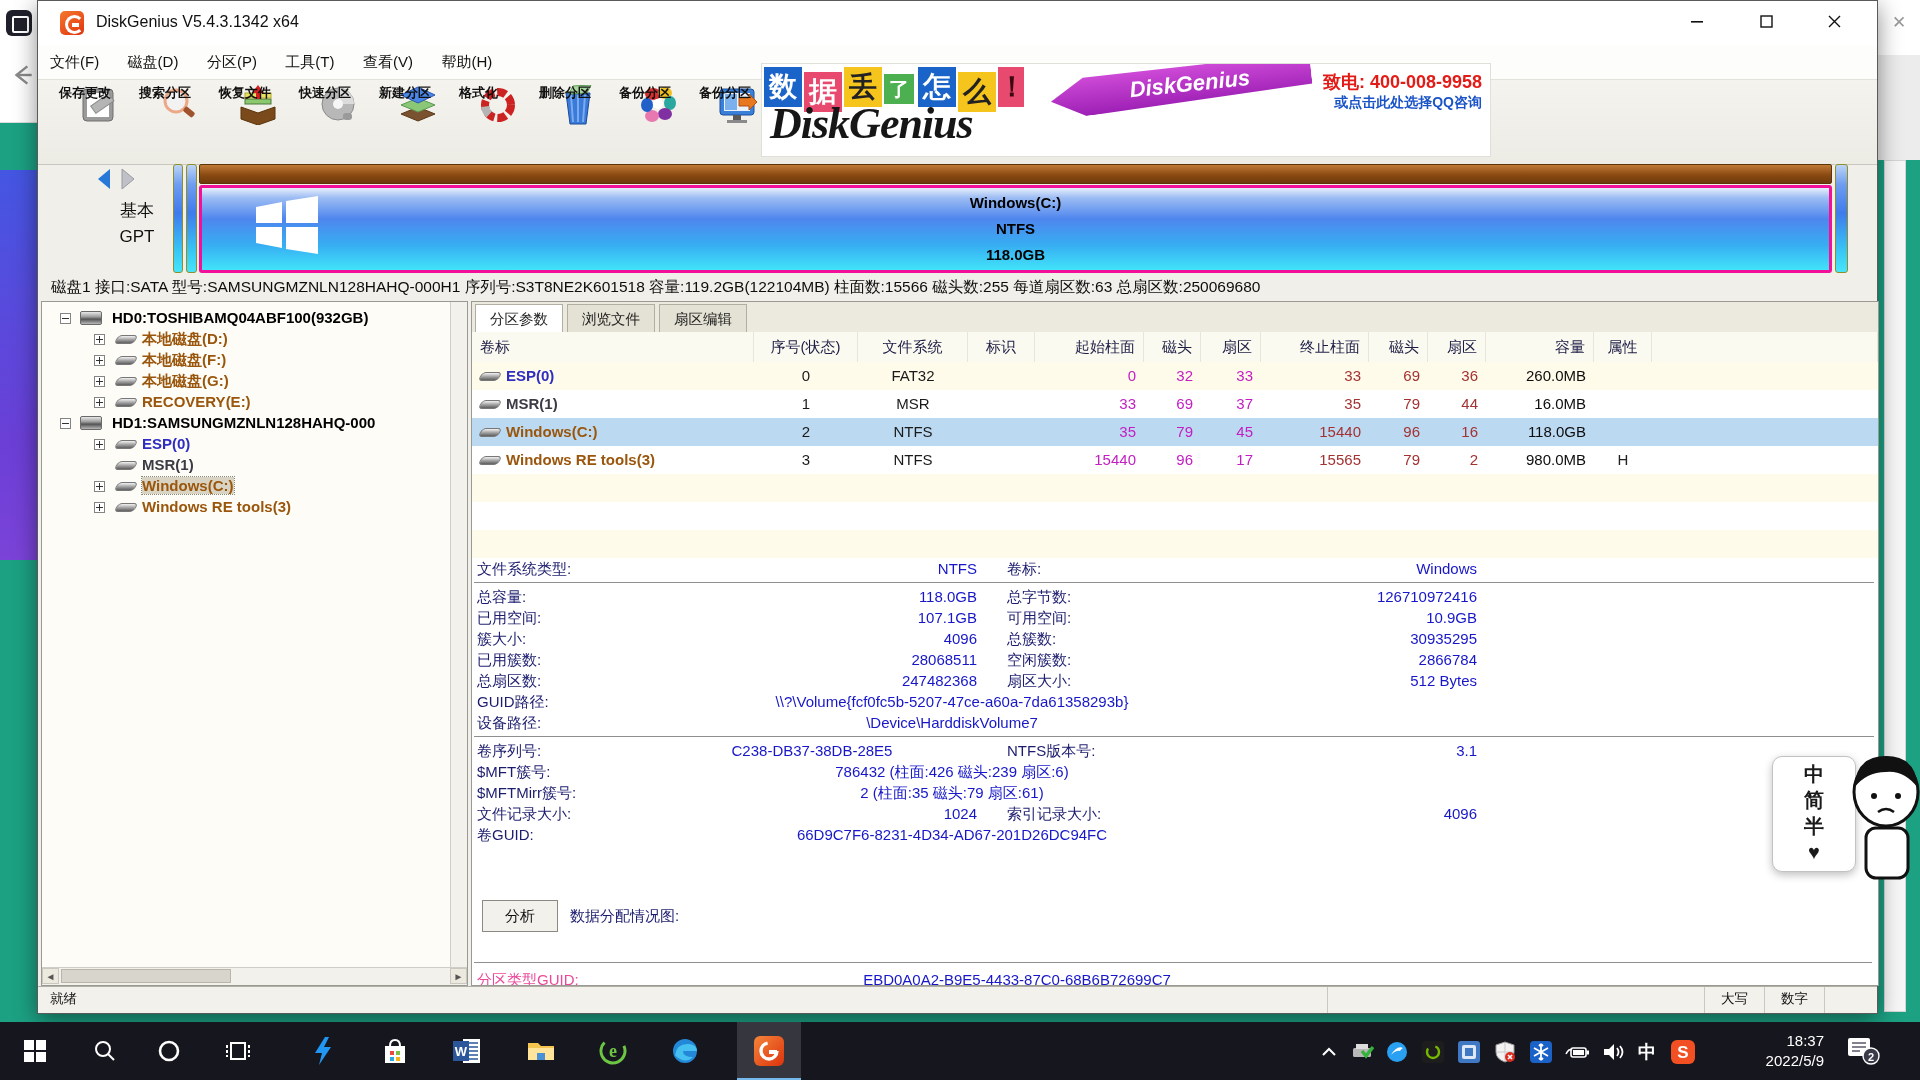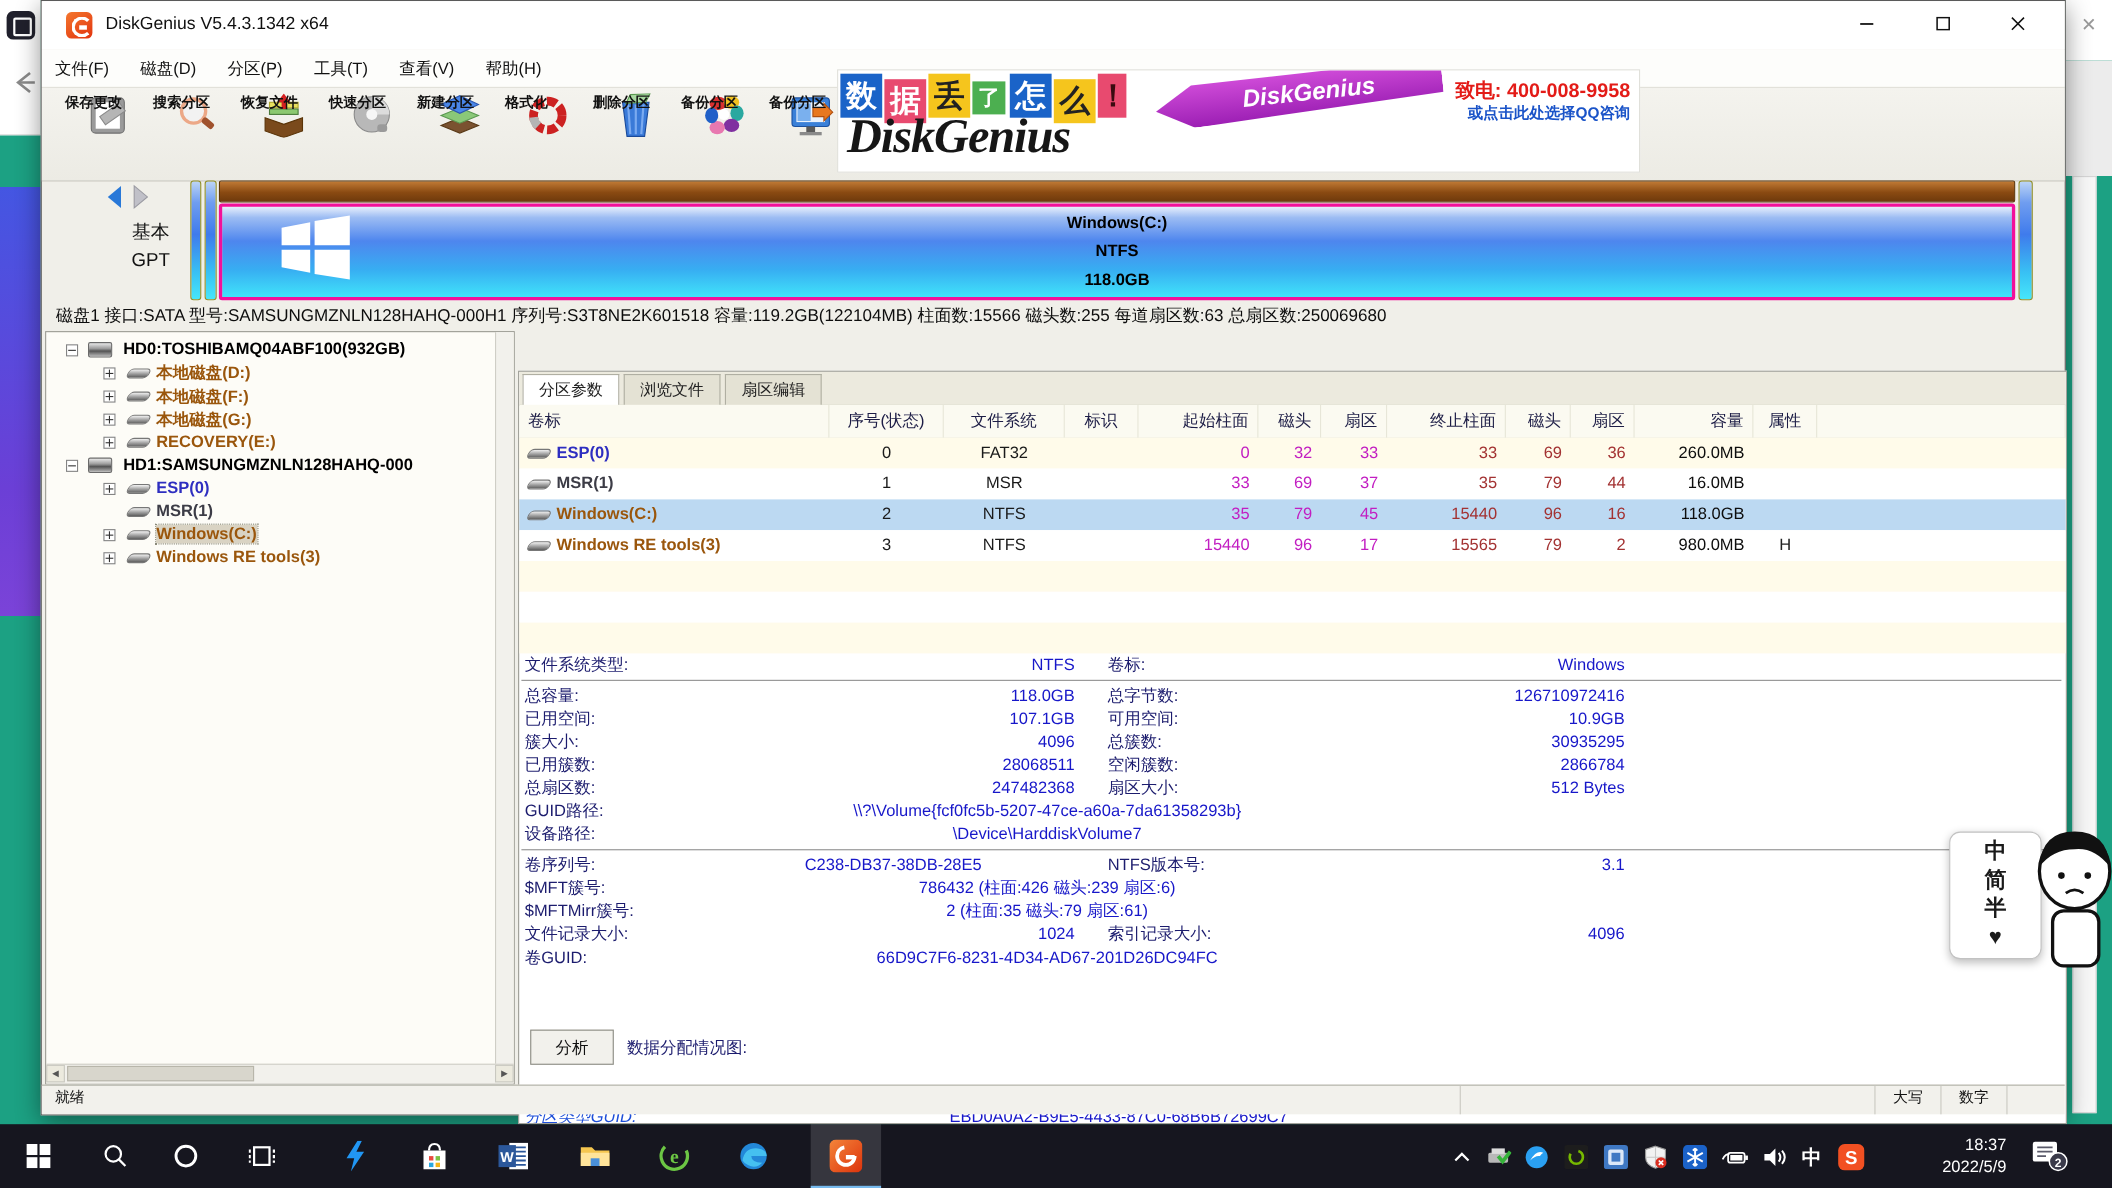--- a/index.html
+++ b/index.html
@@ -72,21 +72,21 @@
       background:linear-gradient(180deg,#f2f2f2,#9e9e9e 55%,#5f5f5f);border:1px solid #777;box-sizing:border-box;}
   .tlabel{position:absolute;top:1px;font-size:15px;font-weight:bold;white-space:nowrap;}
   .tl-black{color:#000;}.tl-brown{color:#9a560c;}.tl-blue{color:#2e2ec0;}.tl-dark{color:#3c3c46;}
   .tlabel.sel{background:#d9d3c3;outline:1px dotted #8a8a7a;}
   .tree-vscroll{position:absolute;right:0;top:0;width:16px;height:calc(100% - 17px);background:#f2f1ec;border-left:1px solid #cfcec6;}
   .tree-hscroll{position:absolute;left:0;bottom:0;width:100%;height:17px;background:#f2f1ec;border-top:1px solid #cfcec6;display:flex;}
   .hbtn{width:17px;height:16px;font-size:10px;line-height:16px;text-align:center;color:#555;background:#eceade;border:1px solid #c9c8c0;box-sizing:border-box;}
   .hthumb{margin-left:2px;width:170px;height:14px;margin-top:1px;background:#d8d6cc;border:1px solid #b8b6aa;box-sizing:border-box;}
   .htrack{flex:1;}
   
-  .rpanel{left:433px;top:300px;width:1408px;height:685px;background:#fff;border:1px solid #9a9a92;box-sizing:border-box;overflow:hidden;margin-top:36px;}
+  .rpanel{left:433px;top:300px;width:1408px;height:685px;background:#fff;border:1px solid #9a9a92;box-sizing:border-box;overflow:hidden;}
   .tabbar{position:absolute;left:0;top:0;width:100%;height:30px;background:#eceade;border-bottom:1px solid #b9b8ac;}
   .tab{position:absolute;top:2px;height:28px;line-height:28px;padding:0 14px;font-size:14.5px;color:#222;
       border:1px solid #b0afa2;border-bottom:none;background:#e4e2d4;}
   .tab.active{background:#fff;height:29px;font-weight:normal;}
   .grid{display:grid;grid-template-columns:282px 104px 110px 67px 109px 57px 60px 108px 59px 58px 108px 58px 1fr;}
   .thead{position:absolute;left:0;top:30px;width:100%;height:30px;background:#fbfaf1;border-bottom:1px solid #d9d8c9;}
   .thead span{font-size:15px;color:#1d1d46;line-height:30px;border-right:1px solid #e7e6d8;box-sizing:border-box;}
   .trow{position:absolute;left:0;width:100%;height:28px;}
   .trow span{font-size:15px;line-height:28px;box-sizing:border-box;white-space:nowrap;overflow:hidden;}
   .bg-cream{background:#fffbea;}.bg-white{background:#fff;}.bg-sel{background:#bcd9f2;}
@@ -105,21 +105,21 @@
   .dv2{width:300px;text-align:right;color:#1717c9;}
   .drow.wide .dv1{width:610px;text-align:center;}
   .drow.midw .dv1{text-align:center;}
   .dsep{height:1px;background:#8f8f8f;margin:3px 4px 3px 2px;}
   .analyze-row{position:absolute;left:0;top:598px;width:100%;height:40px;}
   .btn-analyze{position:absolute;left:10px;top:0;width:76px;height:32px;background:#f2f1ec;
       border:1px solid #8a8a82;font-size:15px;color:#111;font-family:"Liberation Sans",sans-serif;}
   .alloc-label{position:absolute;left:98px;top:7px;font-size:15px;color:#1c1c6e;}
   .rpanel-sep{position:absolute;left:2px;top:660px;width:calc(100% - 8px);height:1px;background:#8f8f8f;}
   .guidrow{position:absolute;left:0;top:667px;width:100%;height:21px;font-size:15px;line-height:21px;white-space:nowrap;}
-  .guidrow .gl{margin-left:5px;color:#1d4ed8;display:inline-block;width:170px;font-style:italic;}
+  .guidrow .gl{margin-left:5px;color:#ec4899;display:inline-block;width:170px;}
   .guidrow .gv{display:inline-block;width:740px;text-align:center;color:#1717c9;}
   
   .statusbar{left:0;top:985px;width:100%;height:27px;background:#f2f1ec;border-top:1px solid #b0afa6;box-sizing:border-box;display:flex;font-size:13.5px;color:#111;font-family:Liberation Mono, monospace;}
   .scell{border-right:1px solid #c9c8c0;line-height:25px;box-sizing:border-box;}
   .s-ready{width:1290px;padding-left:12px;}
   .s-fill{flex:1;}
   .s-caps,.s-num{width:60px;text-align:center;}
   .s-end{width:52px;}
   
   .taskbar{left:0;top:1022px;width:1920px;height:58px;background:#16161f;}

